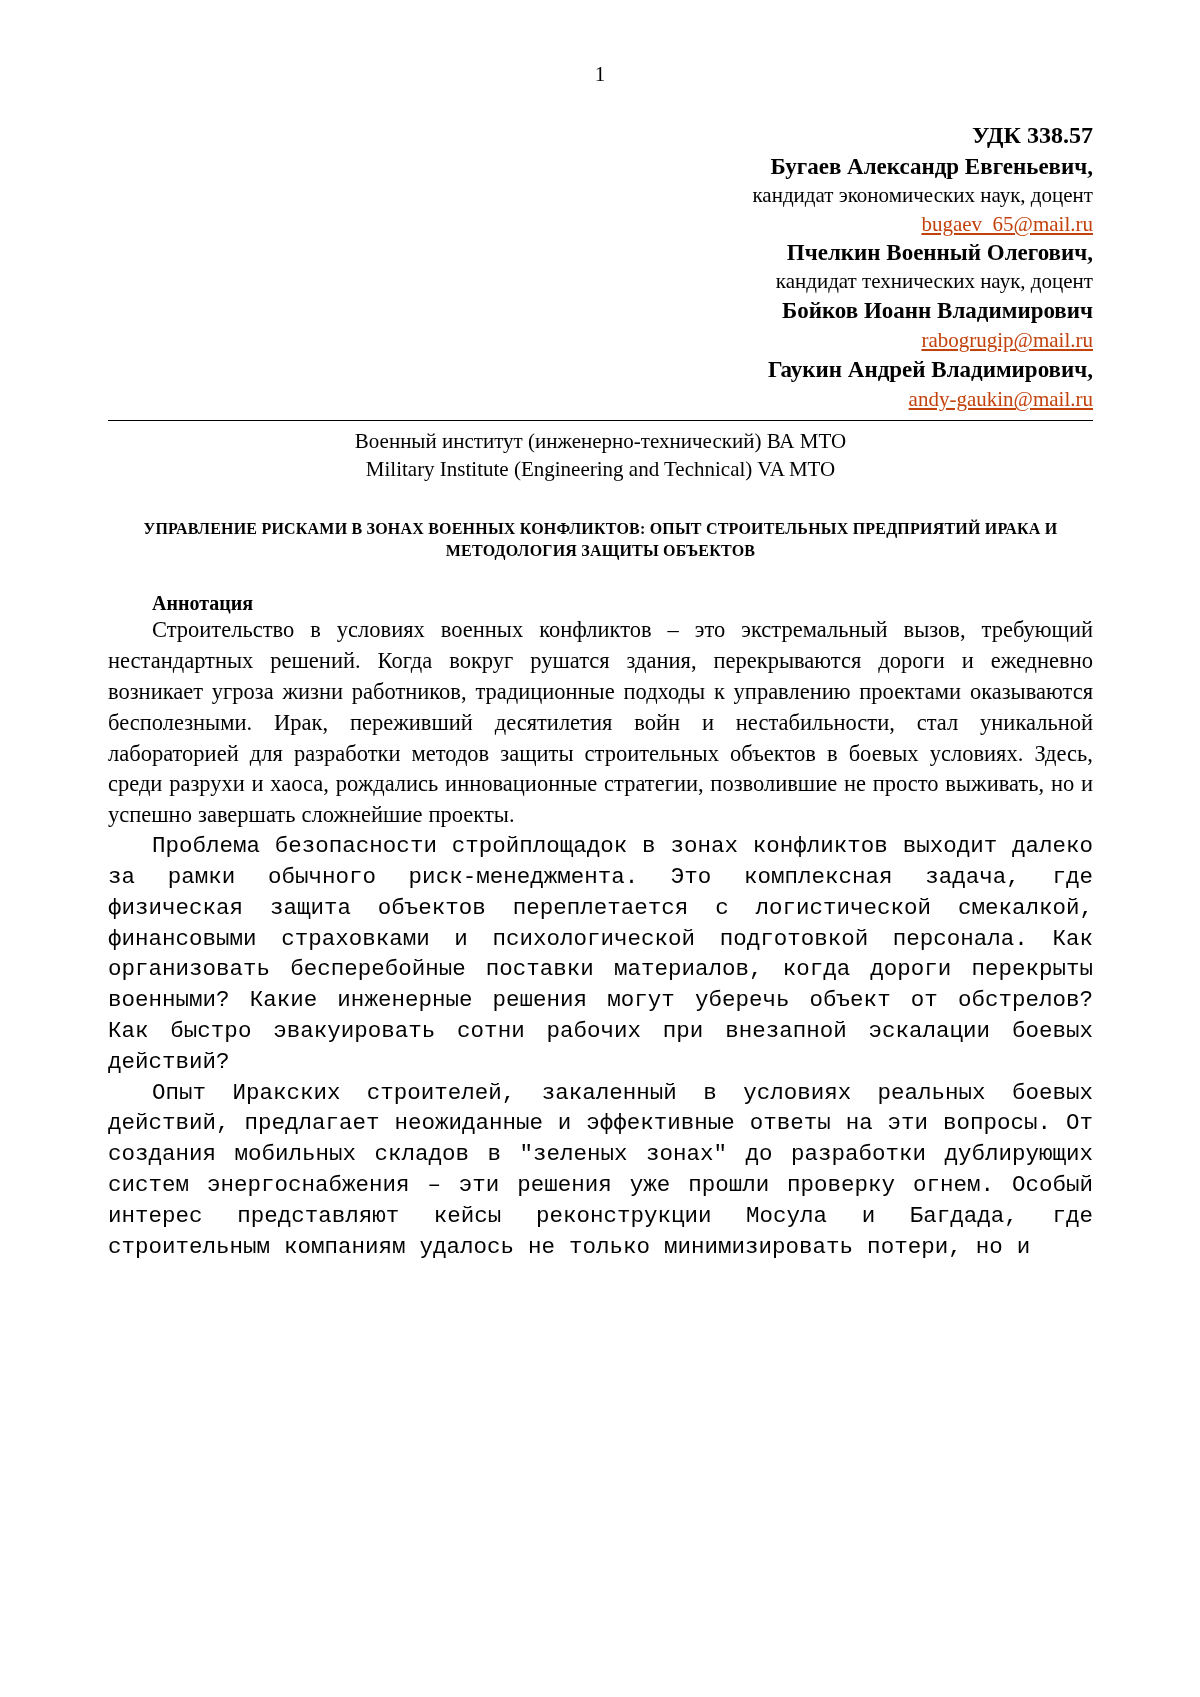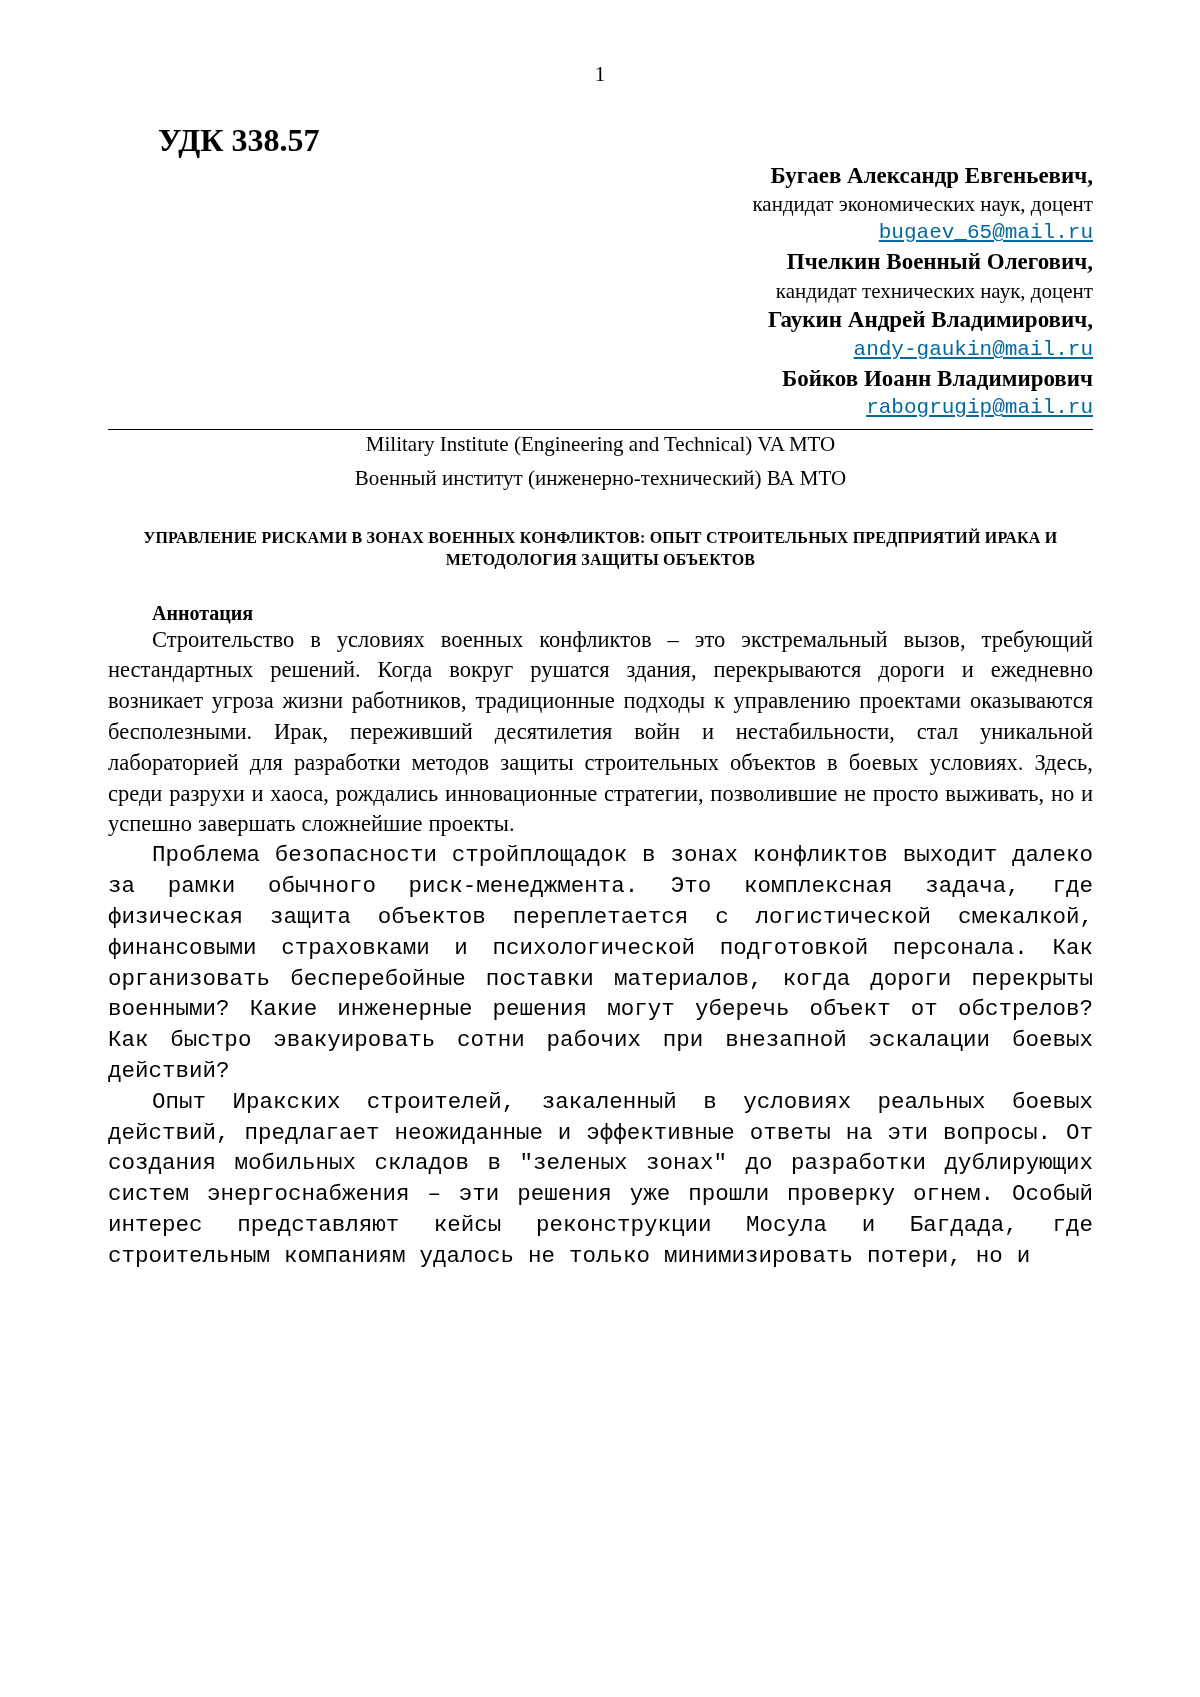--- a/index.html
+++ b/index.html
@@ -26,44 +26,44 @@
     text-align: center;
     font-size: 21px;
   }
   .content {
     position: absolute;
     left: 108px;
     top: 122px;
     width: 985px;
   }
   .udc {
-    font-size: 32px;
+    font-size: 24px;
     font-weight: bold;
     margin-left: 50px;
     line-height: 1.15;
+    text-align: right;
   }
   .authors {
     text-align: right;
     margin-top: 2px;
   }
   .author-name {
     font-size: 23px;
     font-weight: bold;
     line-height: 1.32;
   }
   .author-deg {
     font-size: 21px;
     line-height: 1.32;
   }
   .author-mail {
     font-size: 21px;
-    color: #0369a1;
+    color: #c2410c;
     text-decoration: underline;
     line-height: 1.35;
-    font-family: Liberation Mono, monospace;
   }
   .rule {
     border: none;
     border-top: 1px solid #000;
     margin: 6px 0 0 0;
     width: 100%;
   }
   .affiliation {
     text-align: center;
     font-size: 21px;
@@ -115,35 +115,35 @@
         <div class="author-deg">кандидат экономических наук, доцент</div>
         <div class="author-mail">bugaev_65@mail.ru</div>
       </div>
 
       <div>
         <div class="author-name">Пчелкин Военный Олегович,</div>
         <div class="author-deg">кандидат технических наук, доцент</div>
       </div>
 
       <div>
-        <div class="author-name">Гаукин Андрей Владимирович,</div>
-        <div class="author-mail">andy-gaukin@mail.ru</div>
+        <div class="author-name">Бойков Иоанн Владимирович</div>
+        <div class="author-mail">rabogrugip@mail.ru</div>
       </div>
 
       <div>
-        <div class="author-name">Бойков Иоанн Владимирович</div>
-        <div class="author-mail">rabogrugip@mail.ru</div>
+        <div class="author-name">Гаукин Андрей Владимирович,</div>
+        <div class="author-mail">andy-gaukin@mail.ru</div>
       </div>
 
     </div>
 
     <hr class="rule">
 
+    <div class="affiliation">Военный институт (инженерно-технический) ВА МТО</div>
     <div class="affiliation" style="margin-top:0;">Military Institute (Engineering and Technical) VA MTO</div>
-    <div class="affiliation">Военный институт (инженерно-технический) ВА МТО</div>
 
     <div class="title">УПРАВЛЕНИЕ РИСКАМИ В ЗОНАХ  ВОЕННЫХ КОНФЛИКТОВ: ОПЫТ СТРОИТЕЛЬНЫХ ПРЕДПРИЯТИЙ ИРАКА И МЕТОДОЛОГИЯ ЗАЩИТЫ ОБЪЕКТОВ</div>
 
     <div class="abstract-label">Аннотация</div>
 
     <p class="body">Строительство в условиях военных конфликтов – это экстремальный вызов, требующий нестандартных решений. Когда вокруг рушатся здания, перекрываются дороги и ежедневно возникает угроза жизни работников, традиционные подходы к управлению проектами оказываются бесполезными. Ирак, переживший десятилетия войн и нестабильности, стал уникальной лабораторией для разработки методов защиты строительных объектов в боевых условиях. Здесь, среди разрухи и хаоса, рождались инновационные стратегии, позволившие не просто выживать, но и успешно завершать сложнейшие проекты.</p>
     <p class="body">Проблема безопасности стройплощадок в зонах конфликтов выходит далеко за рамки обычного риск-менеджмента. Это комплексная задача, где физическая защита объектов переплетается с логистической смекалкой, финансовыми страховками и психологической подготовкой персонала. Как организовать бесперебойные поставки материалов, когда дороги перекрыты военными? Какие инженерные решения могут уберечь объект от обстрелов? Как быстро эвакуировать сотни рабочих при внезапной эскалации боевых действий?</p>
     <p class="body">Опыт Иракских строителей, закаленный в условиях реальных боевых действий, предлагает неожиданные и эффективные ответы на эти вопросы. От создания мобильных складов в "зеленых зонах" до разработки дублирующих систем энергоснабжения – эти решения уже прошли проверку огнем. Особый интерес представляют кейсы реконструкции Мосула и Багдада, где строительным компаниям удалось не только минимизировать потери, но и</p>
 
   </div>

